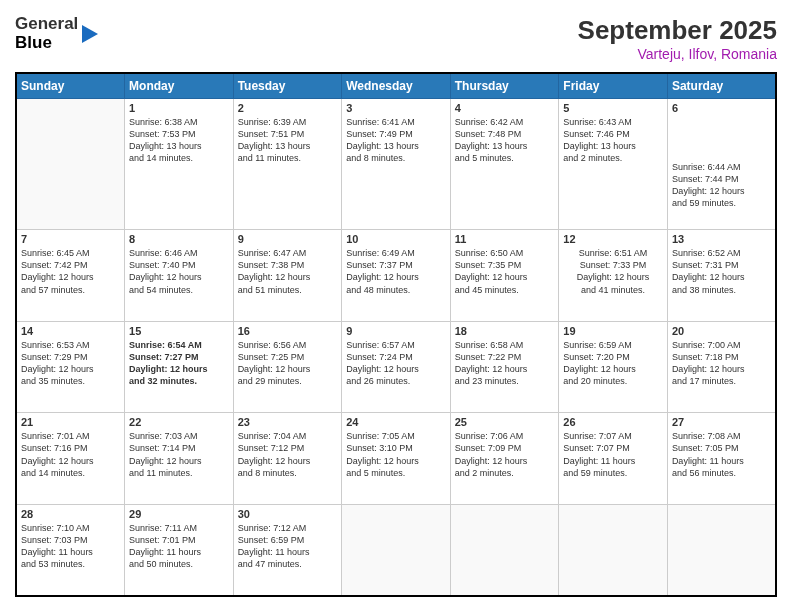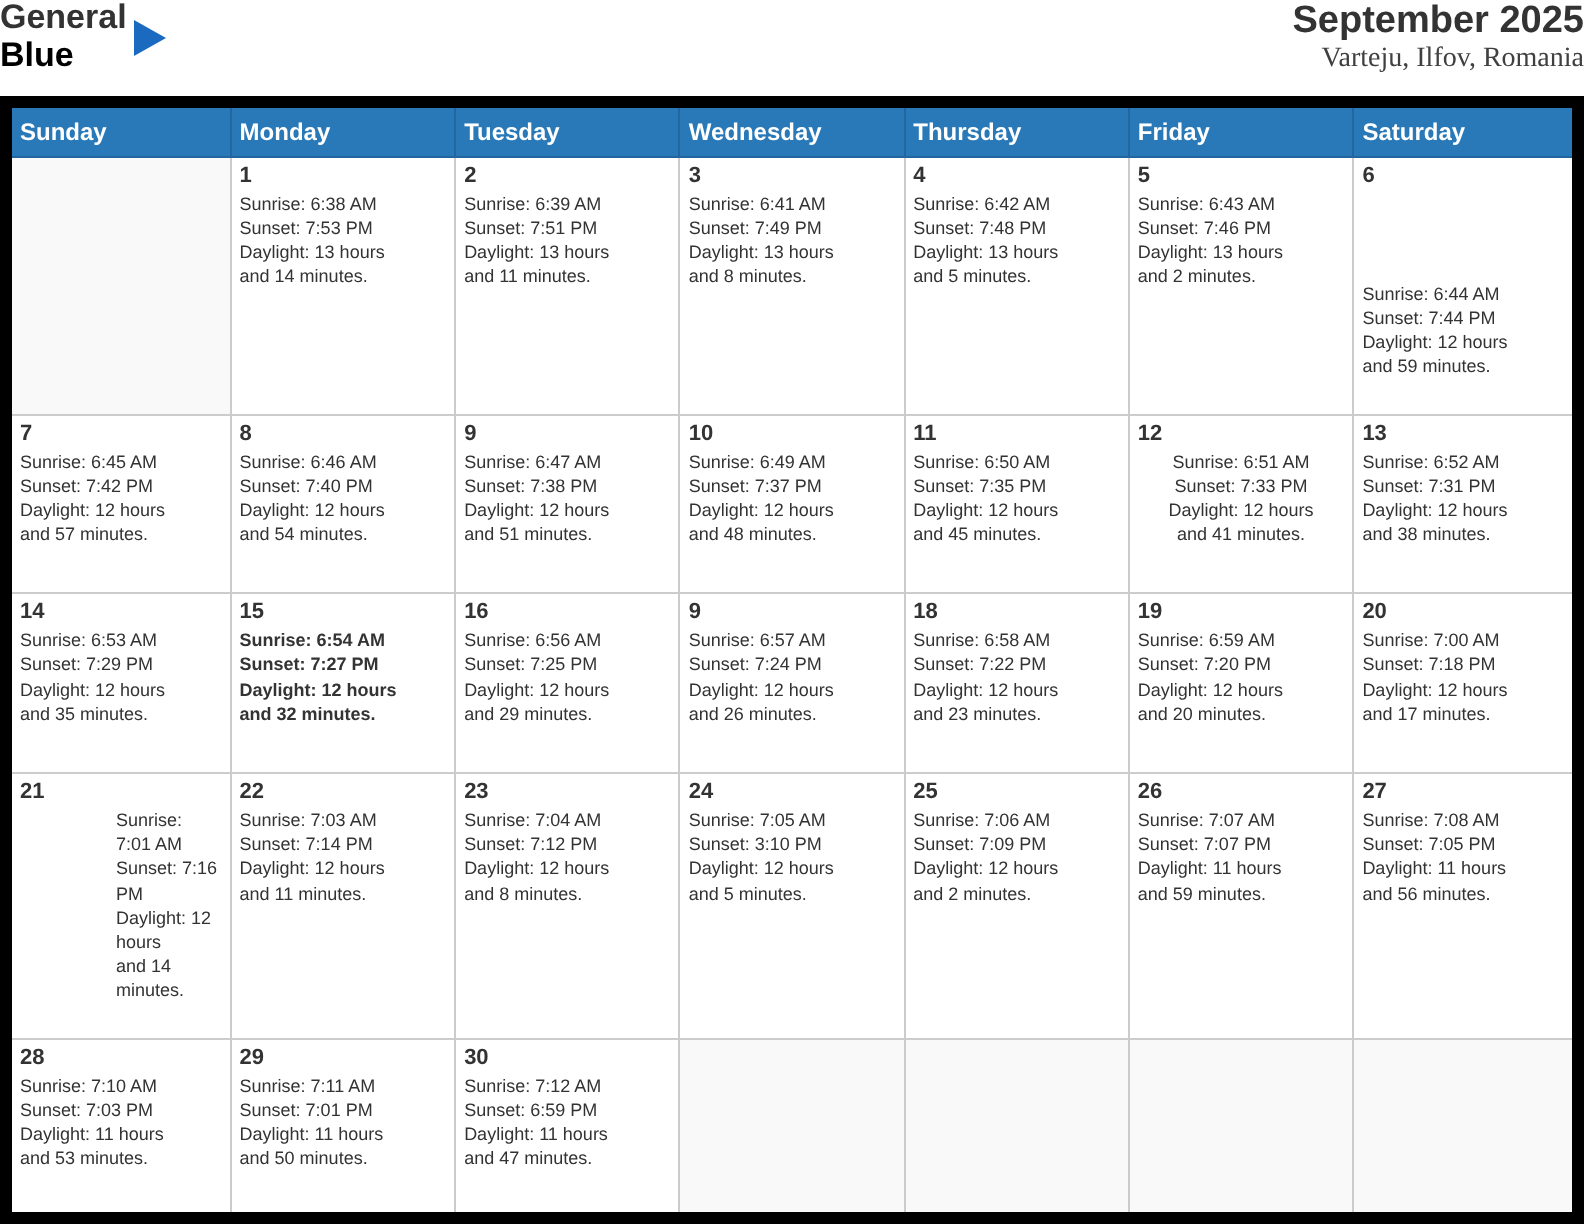--- a/index.html
+++ b/index.html
@@ -6,21 +6,21 @@
     body {
       font-family: Arial, sans-serif;
       background: #fff;
       width: 792px;
       height: 612px;
       overflow: hidden;
     }
     .page {
       width: 792px;
       height: 612px;
-      padding: 0;
+      padding: 15px;
       display: flex;
       flex-direction: column;
     }
     .header {
       display: flex;
       justify-content: space-between;
       align-items: flex-start;
       margin-bottom: 10px;
     }
     .logo {
@@ -29,32 +29,31 @@
       align-items: flex-start;
     }
     .logo-row {
       display: flex;
       align-items: center;
     }
     .title-section {
       text-align: right;
     }
     .month-title {
-      font-size: 19px;
+      font-size: 26px;
       font-weight: bold;
       color: #333;
     }
     .subtitle {
       font-size: 14px;
-      color: #404040;
-      font-family: Liberation Serif, serif;
+      color: #a21caf;
     }
     .calendar {
       flex: 1;
-      border: 6px solid #000000;
+      border: 2px solid #000000;
       border-collapse: collapse;
       width: 100%;
       table-layout: fixed;
     }
     .calendar th {
       background: #2979b8;
       color: #fff;
       padding: 5px 4px;
       font-size: 12px;
       text-align: left;
@@ -266,21 +265,21 @@
             <span class="day-num">20</span>
             <div class="cell-text" style="white-space: pre-line;">Sunrise: 7:00 AM
 Sunset: 7:18 PM
 Daylight: 12 hours
 and 17 minutes.</div>
           </td>
         </tr>
         <tr class="week-row">
           <td>
             <span class="day-num">21</span>
-            <div class="cell-text" style="white-space: pre-line; margin-left: 48px;">Sunrise: 7:01 AM
+            <div class="cell-text" style="white-space: pre-line;">Sunrise: 7:01 AM
 Sunset: 7:16 PM
 Daylight: 12 hours
 and 14 minutes.</div>
           </td>
           <td>
             <span class="day-num">22</span>
             <div class="cell-text" style="white-space: pre-line;">Sunrise: 7:03 AM
 Sunset: 7:14 PM
 Daylight: 12 hours
 and 11 minutes.</div>

